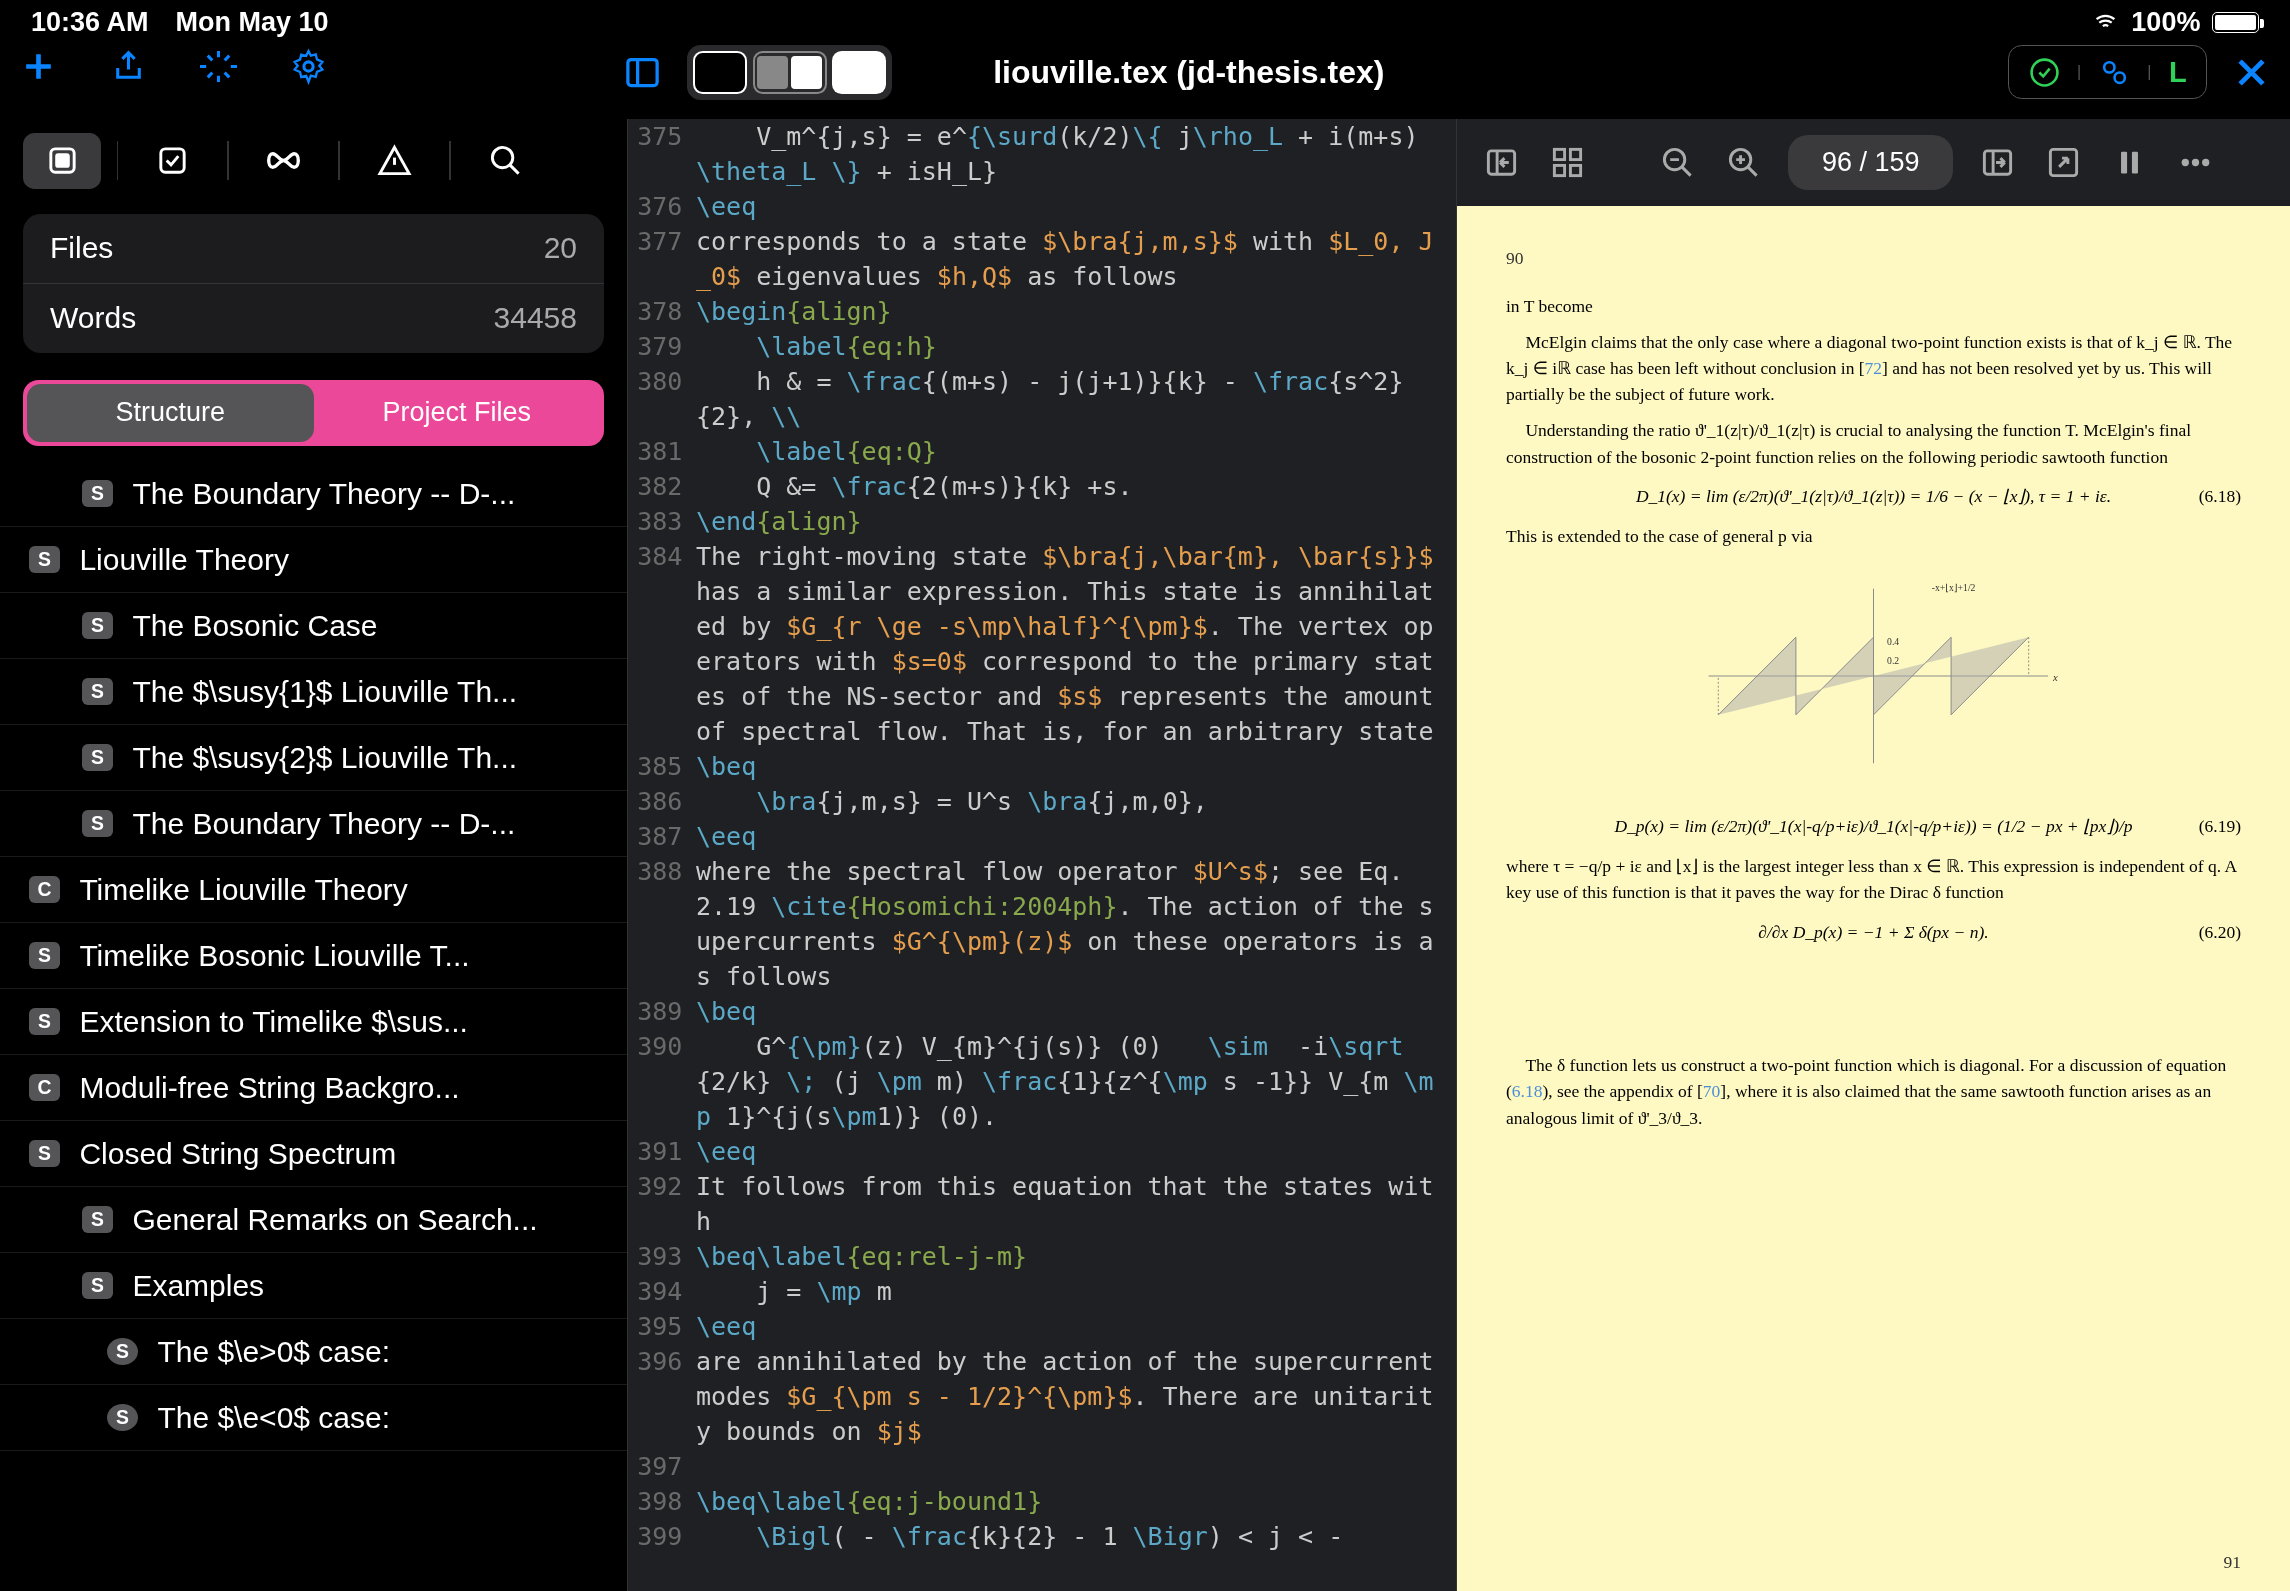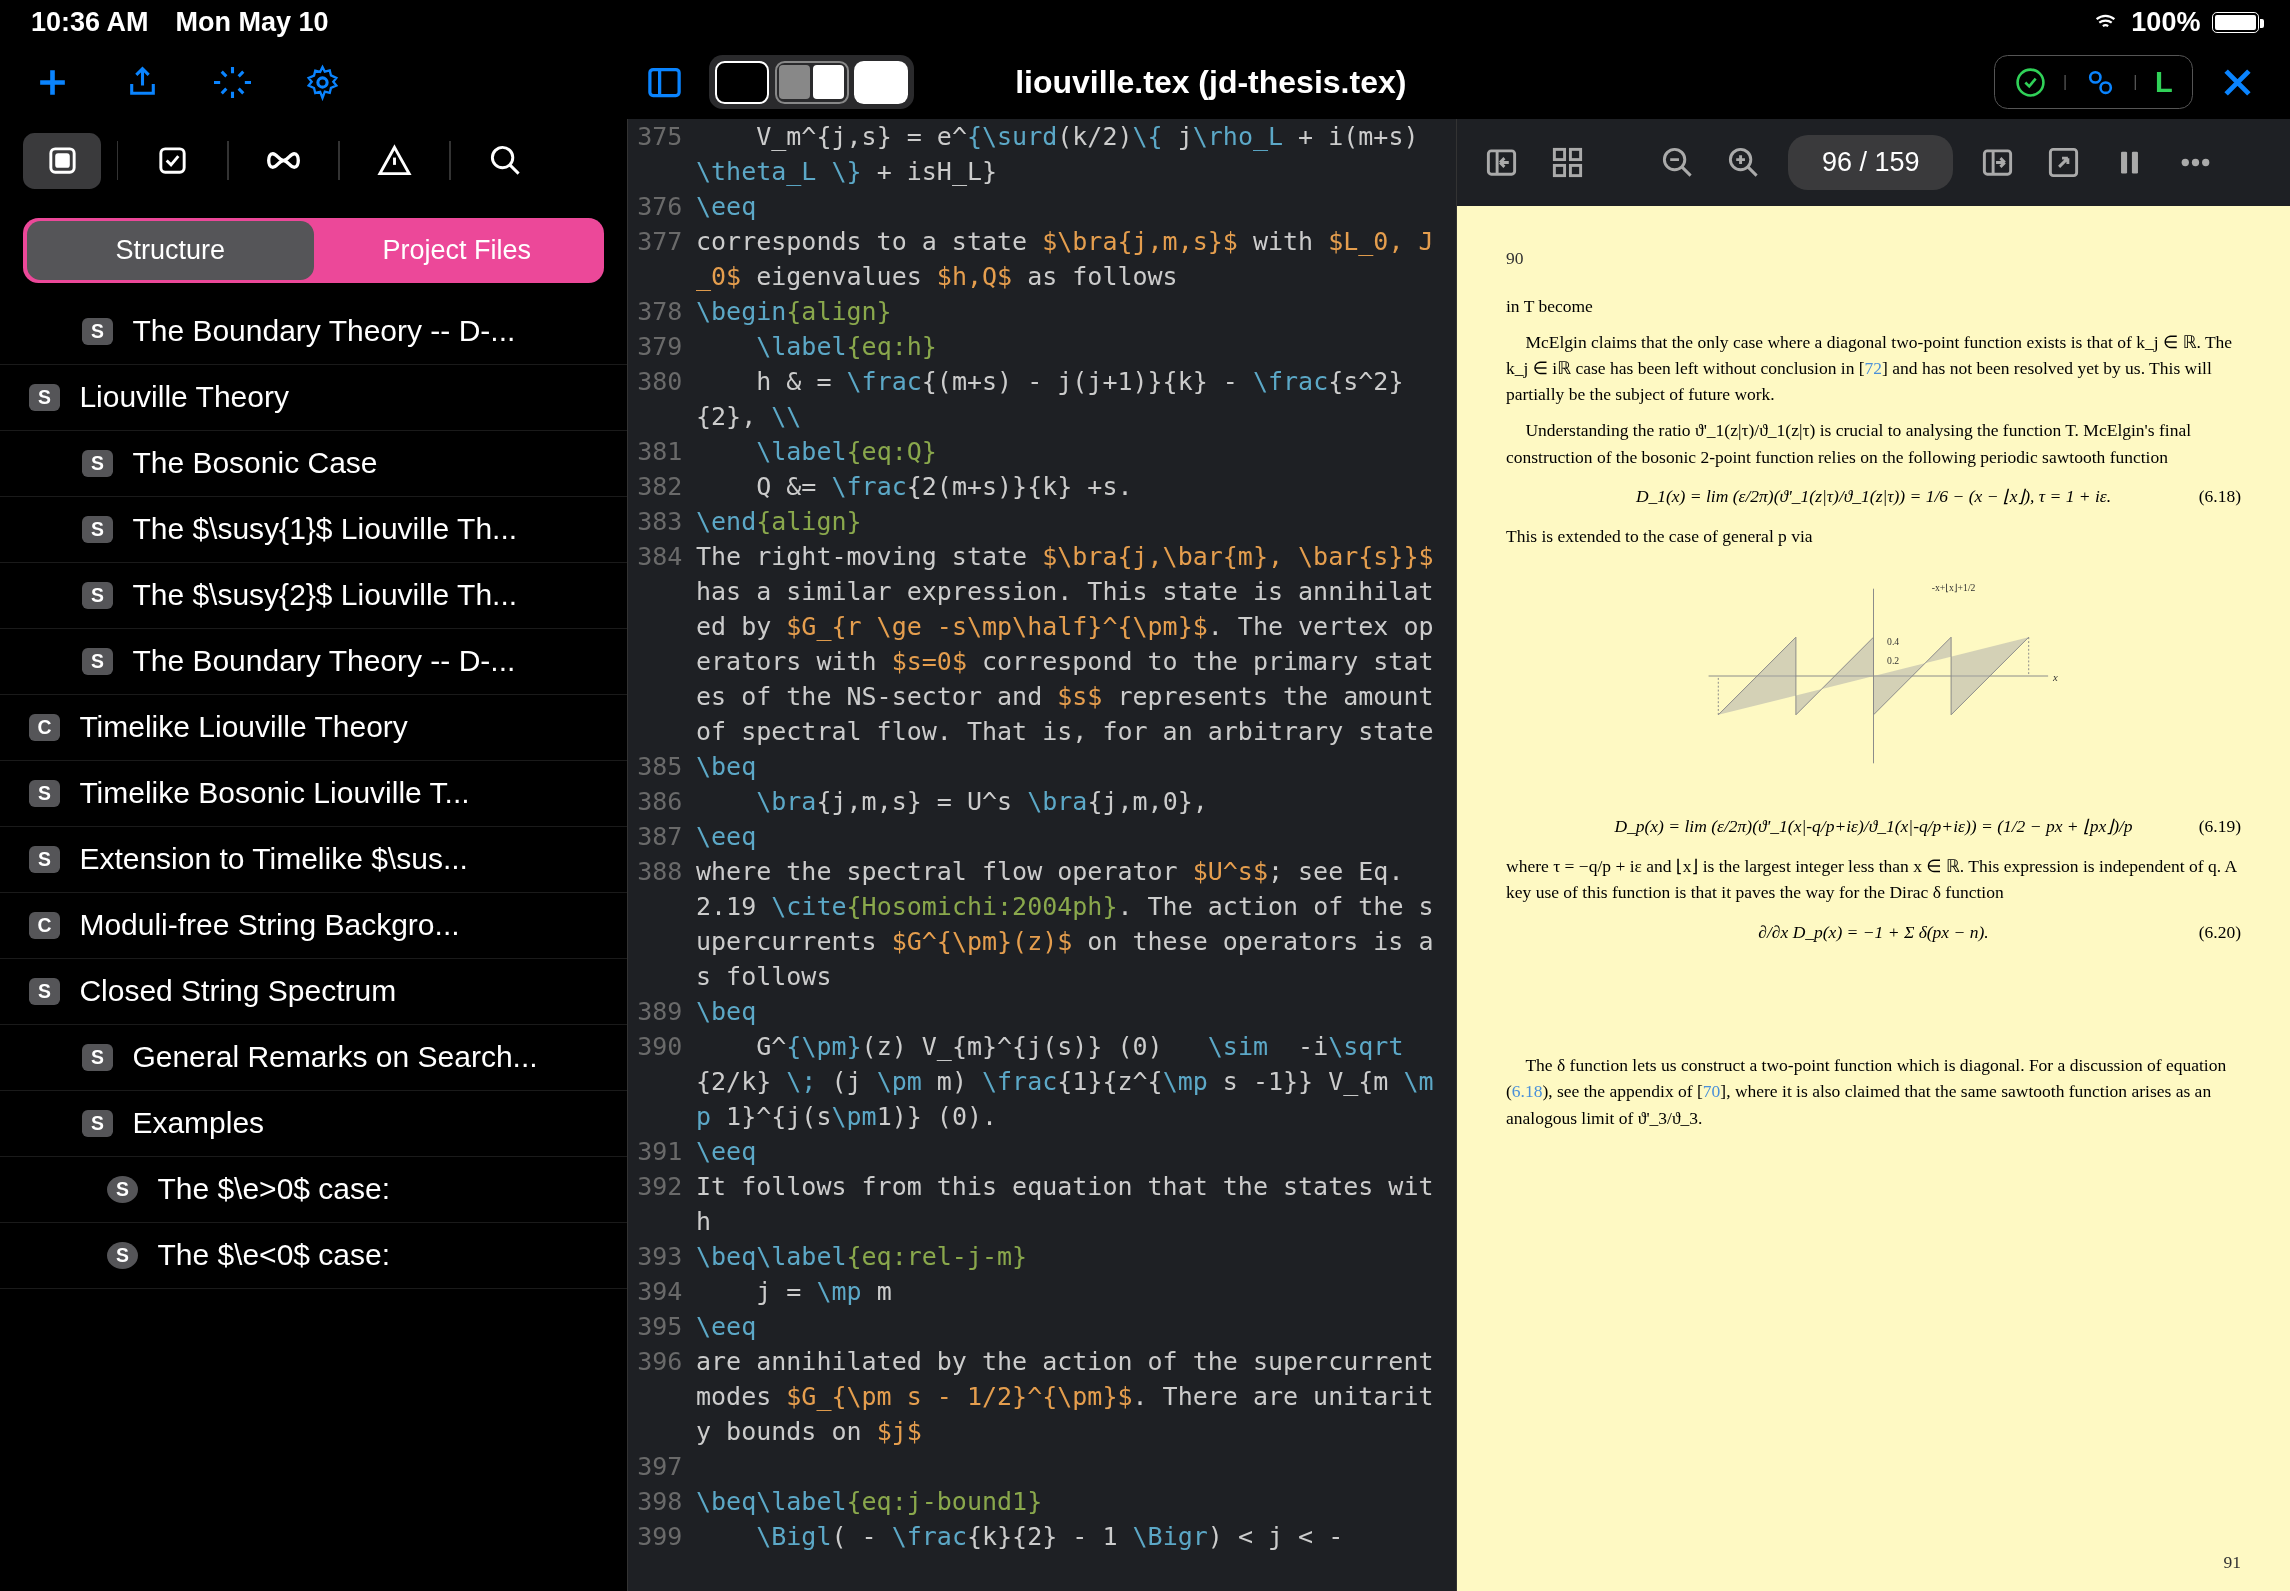--- a/index.html
+++ b/index.html
@@ -4,21 +4,21 @@
 <style>
 *{margin:0;padding:0;box-sizing:border-box;-webkit-font-smoothing:antialiased}
 html,body{width:2290px;height:1591px;background:#000;font-family:-apple-system,BlinkMacSystemFont,"Helvetica Neue",Arial,sans-serif;color:#fff;overflow:hidden}
 .statusbar{height:45px;display:flex;align-items:center;justify-content:space-between;padding:0 31px;font-size:27px;font-weight:600}
 .status-left{display:flex;gap:27px}
 .status-right{display:flex;align-items:center;gap:11.6px}
 .battery{width:47px;height:21.3px;border:1.9px solid #fff;border-radius:4.9px;position:relative}
 .battery::after{content:"";position:absolute;right:-5.8px;top:5.8px;width:3.9px;height:9.7px;background:#fff;border-radius:0 1.9px 1.9px 0}
 .battery-fill{position:absolute;inset:1.9px;background:#fff;border-radius:1.9px}
 .wifi{width:29px;height:21.3px}
-.toolbar{height:74px;display:flex;align-items:center;padding:0 31px;gap:8px}
+.toolbar{height:74px;display:flex;align-items:flex-start;padding:0 17px;gap:0}
 .tb-left{display:flex;gap:47px;align-items:center}
 .tb-icon{width:43px;height:43px;display:flex;align-items:center;justify-content:center;cursor:pointer}
 .tb-center{flex:1;display:flex;align-items:center;justify-content:flex-start;gap:23px;padding-left:291px}
 .split-seg{background:#2a2a2c;border-radius:13.6px;padding:5.8px;display:flex;gap:5.8px}
 .seg-btn{width:54px;height:43px;border-radius:9.7px}
 .seg-btn.active{background:#fff}
 .title{font-size:32px;font-weight:600;margin-left:78px}
 .tb-right{display:flex;align-items:center;gap:23px}
 .status-pill{border:1.9px solid #555;border-radius:13.6px;padding:9.7px 19.4px;display:flex;align-items:center;gap:17.5px}
 .main{display:flex;height:calc(1591px - 45px - 74px)}
@@ -177,20 +177,30 @@
           </svg>
         </div>
       <div class="sb-sep"></div>
       <div class="sb-tool">
           <svg class="icon" width="35" height="35" viewBox="0 0 24 24">
             <circle cx="10" cy="10" r="7"></circle>
             <path d="M15 15l6 6"></path>
           </svg>
         </div>
     </div>
+    <div class="stats">
+      <div class="stat-row">
+          <span class="stat-label">Files</span>
+          <span class="stat-val">20</span>
+        </div>
+      <div class="stat-row">
+          <span class="stat-label">Words</span>
+          <span class="stat-val">34458</span>
+        </div>
+    </div>
     <div class="seg-control">
       <div class="seg active">Structure</div>
       <div class="seg">Project Files</div>
     </div>
     <div class="outline" id="outline">
         <div class="out-row d1">
           <span class="badge">S</span>
           <span class="out-txt">The Boundary Theory -- D-...</span>
         </div>
         <div class="out-row d0">

